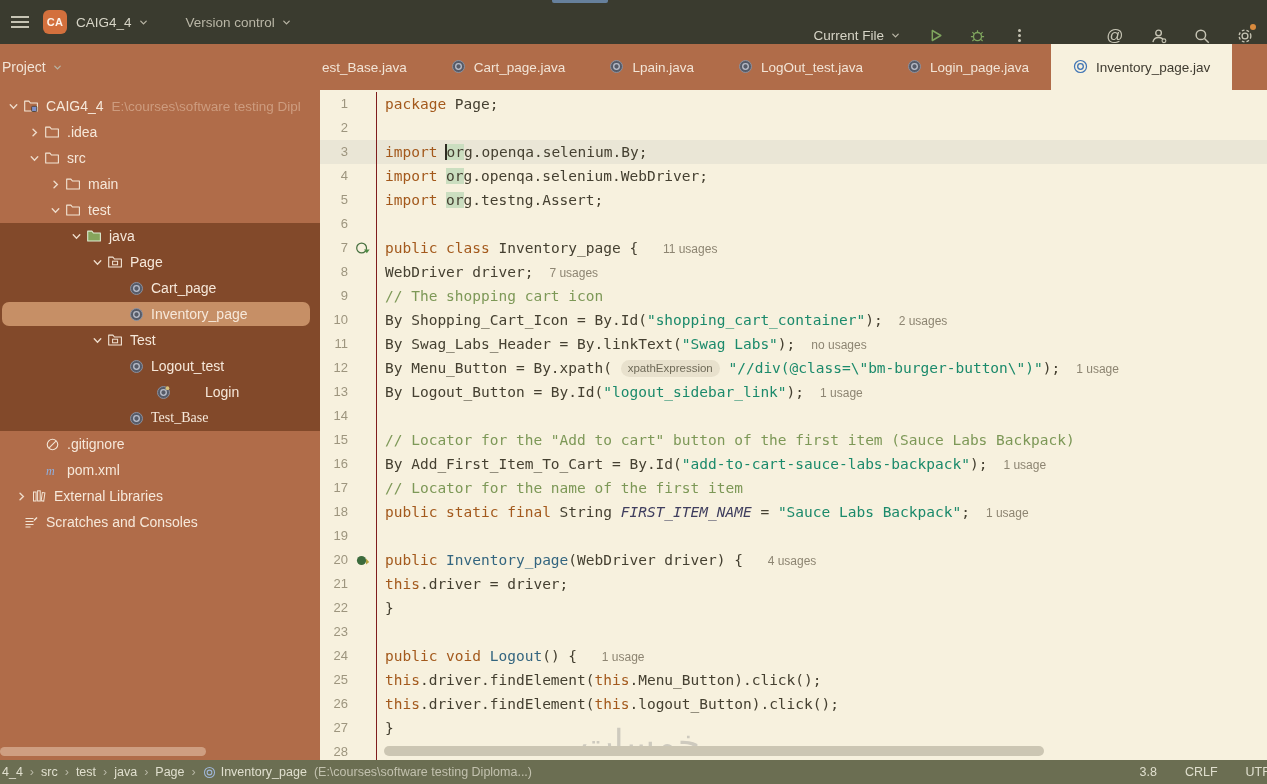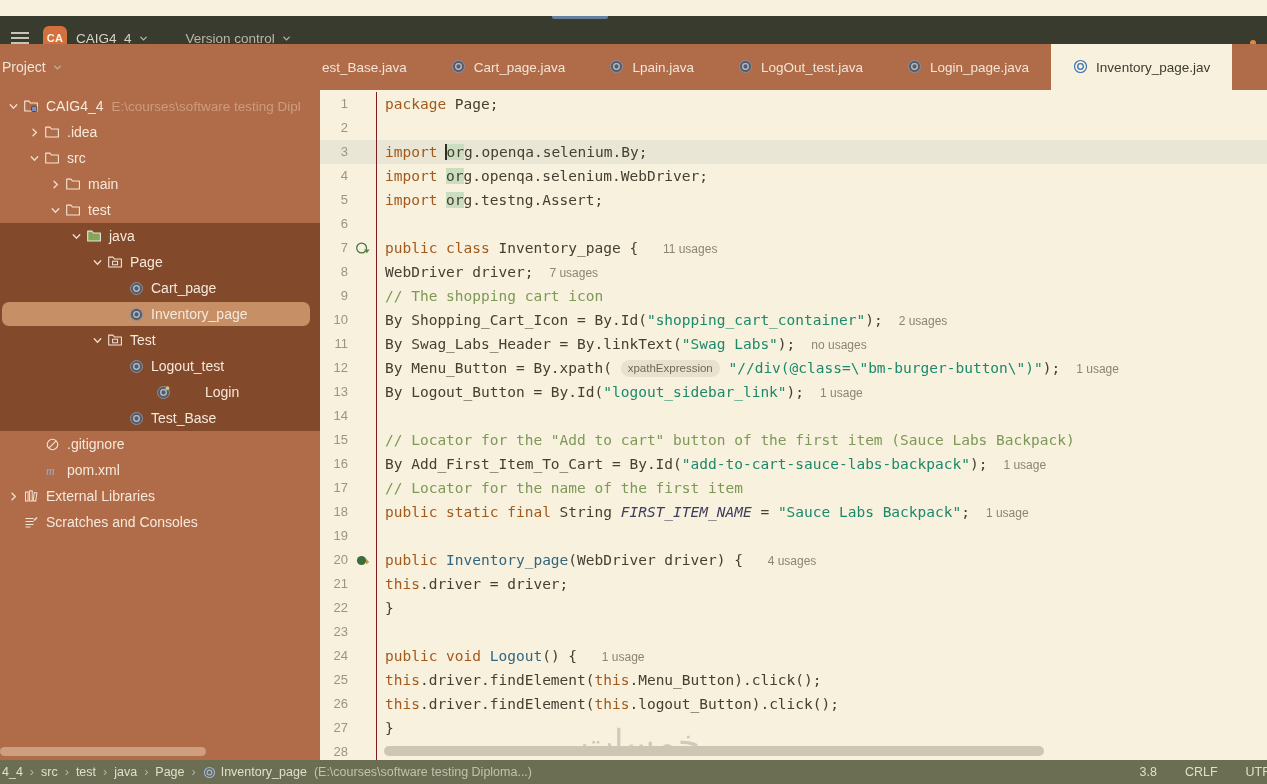--- a/index.html
+++ b/index.html
@@ -1,21 +1,21 @@
 <!DOCTYPE html>
 <html><head>
 <meta charset="utf-8">
 <style>
   * { margin:0; padding:0; box-sizing:border-box; }
   html,body { width:1267px; height:784px; overflow:hidden; background:#f7f1de;
               font-family:"Liberation Sans", sans-serif; }
   #app { position:relative; width:1267px; height:784px; }
 
   
-  #toolbar { position:absolute; left:0; top:16px; width:1267px; height:44px;
+  #toolbar { position:absolute; left:0; top:0; width:1267px; height:44px;
              background:#3a3b2f; display:flex; align-items:center; color:#d6d4c6; }
   #accent-strip { position:absolute; left:552px; top:0; width:56px; height:3px;
                   background:#66809c; border-radius:0 0 2px 2px; }
   .hamburger { width:18px; height:12px; margin-left:11px; display:flex; flex-direction:column;
                justify-content:space-between; cursor:pointer; }
   .hamburger i { display:block; height:1.6px; background:#c6c4b4; }
   .badge { width:24px; height:24px; margin-left:14px; border-radius:6px; background:#d3703d;
            color:#fdf3ea; font-size:11px; font-weight:bold; display:flex; align-items:center;
            justify-content:center; letter-spacing:.3px; }
   .tb-label { font-size:13.5px; margin-left:9px; white-space:nowrap; }
@@ -398,21 +398,21 @@
           <span class="ticonbox">
             <svg width="15" height="15" viewBox="0 0 16 16">
               <circle cx="8" cy="8" r="6.4" fill="#565b68"></circle>
               <circle cx="8" cy="8" r="6.4" fill="none" stroke="#8d93a2" stroke-width="1"></circle>
               <circle cx="8" cy="8" r="3" fill="none" stroke="#b9bdc9" stroke-width="1.4"></circle>
               <circle cx="12.2" cy="3.4" r="2" fill="#d8c27a"></circle>
             </svg>
           </span>
           <span>Login</span>
         </div>
-        <div class="row dark" style="padding-left: 109px;">
+        <div class="row dark" style="padding-left: 109px; font-family: Liberation Serif, serif;">
           <span class="chevbox"></span>
           <span class="ticonbox">
             <svg width="15" height="15" viewBox="0 0 16 16">
               <circle cx="8" cy="8" r="6.4" fill="#565b68"></circle>
               <circle cx="8" cy="8" r="6.4" fill="none" stroke="#8d93a2" stroke-width="1"></circle>
               <circle cx="8" cy="8" r="3" fill="none" stroke="#b9bdc9" stroke-width="1.4"></circle>
             </svg>
           </span>
           <span>Test_Base</span>
         </div>
@@ -428,21 +428,21 @@
         </div>
         <div class="row" style="padding-left: 25px;">
           <span class="chevbox"></span>
           <span class="ticonbox">
             <svg width="16" height="16" viewBox="0 0 16 16">
               <text x="2" y="12.5" font-size="12" font-style="italic" font-family="serif" fill="#8fb0e0">m</text>
             </svg>
           </span>
           <span>pom.xml</span>
         </div>
-        <div class="row" style="padding-left: 4px;">
+        <div class="row" style="padding-left: 12px;">
           <span class="chevbox">
             <svg width="13" height="13" viewBox="0 0 14 14">
               <path d="M5.4 3.5 9 7l-3.6 3.5" fill="none" stroke="#eedccb" stroke-width="1.5" stroke-linecap="round"></path>
             </svg>
           </span>
           <span class="ticonbox">
             <svg width="16" height="16" viewBox="0 0 16 16">
               <rect x="2.5" y="4" width="2.6" height="9" fill="none" stroke="#f3e5d5" stroke-width="1"></rect>
               <rect x="6.6" y="2.8" width="2.6" height="10.2" fill="none" stroke="#f3e5d5" stroke-width="1"></rect>
               <rect x="10.7" y="4.6" width="2.6" height="8.4" fill="none" stroke="#f3e5d5" stroke-width="1" transform="rotate(8 12 9)"></rect>

